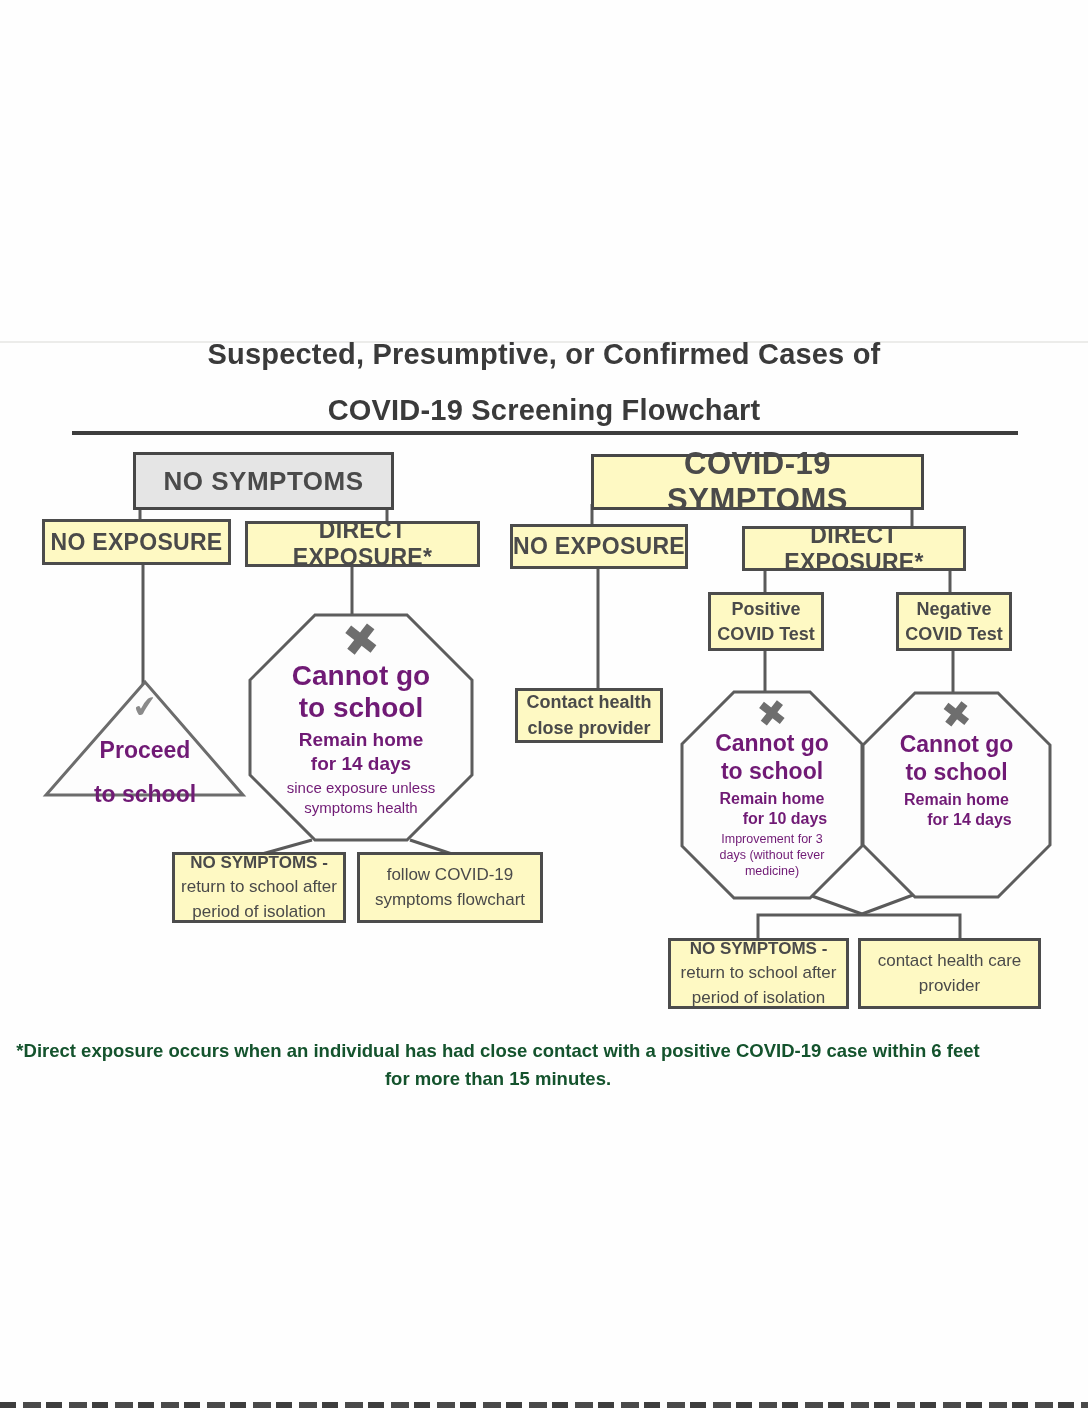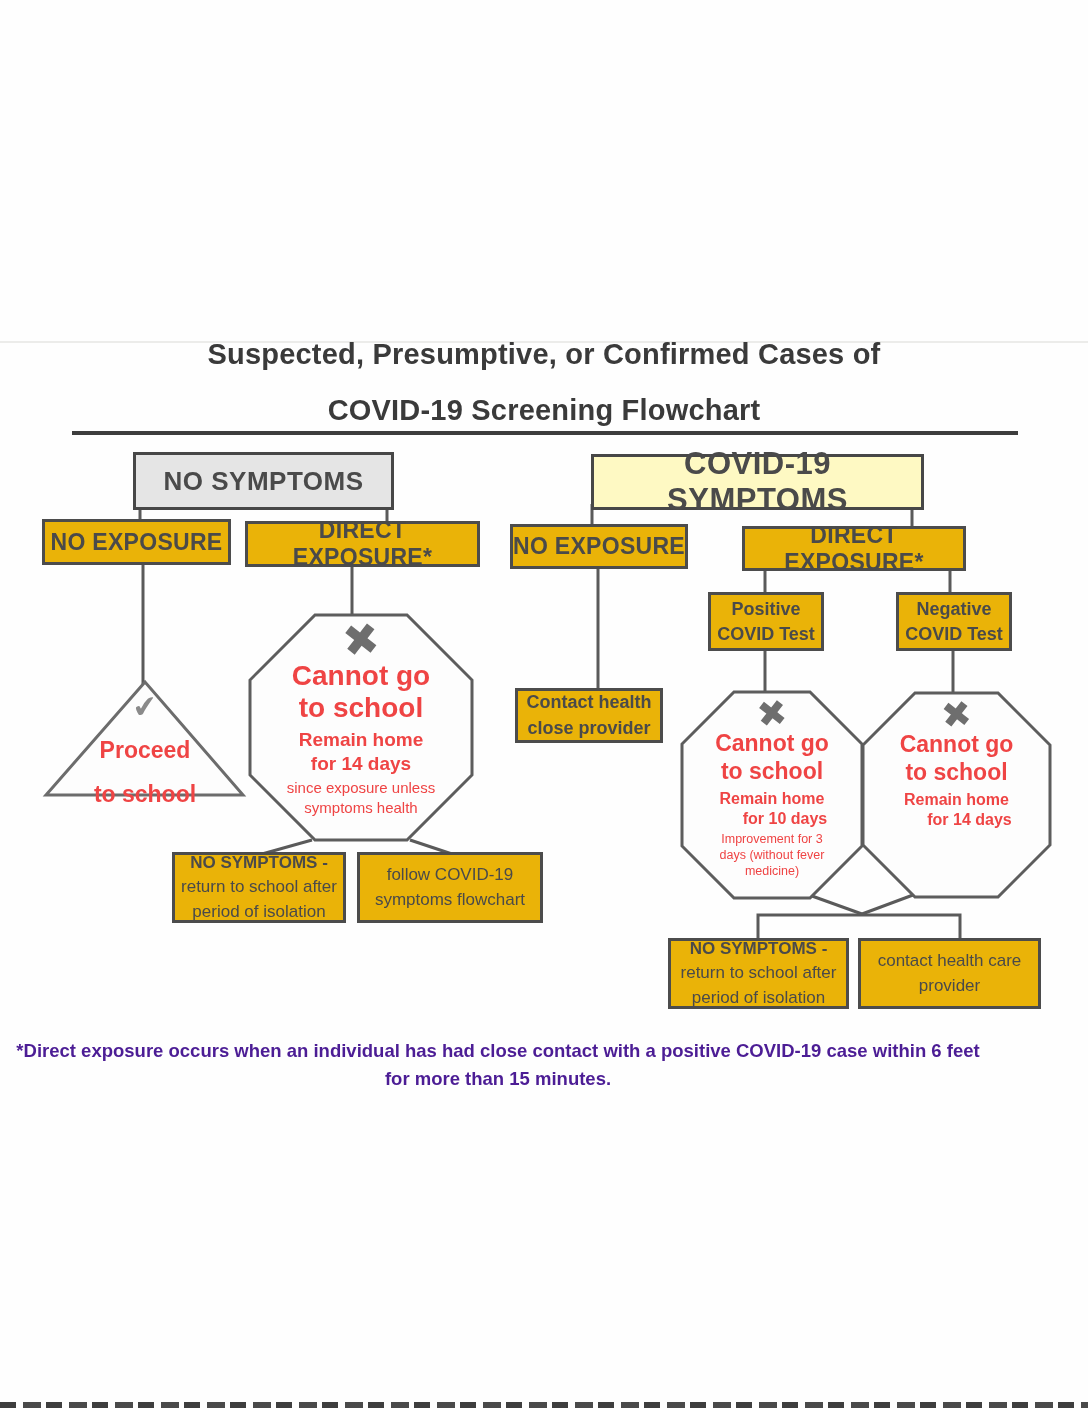--- a/index.html
+++ b/index.html
@@ -20,40 +20,40 @@
   .title{left:0;top:338px;width:1088px;text-align:center;font-size:29px;font-weight:bold;color:#3a3a3a;letter-spacing:.2px;}
   .title2{top:394px;}
   .rule{left:72px;top:431px;width:946px;height:4px;background:#3d3d3d;}
   .hdr{
     border:3px solid #474747;text-align:center;font-weight:bold;color:#4a4a4a;
     display:flex;align-items:center;justify-content:center;letter-spacing:.5px;
   }
   .hdr-dark{left:133px;top:452px;width:255px;height:52px;background:#e5e5e5;font-size:26px;}
   .hdr-light{left:583px;top:454px;width:327px;height:50px;background:#fef9c3;font-size:31px;margin-left:8px;}
   .node{
-    border:3px solid #4c4c4c;background:#eab308;color:#4a4a4a;
+    border:3px solid #4c4c4c;background:#fef9c3;color:#4a4a4a;
     display:flex;flex-direction:column;align-items:center;justify-content:center;text-align:center;
   }
   .exp{font-size:23px;font-weight:bold;letter-spacing:.3px;}
   .no-exp-l{left:42px;top:519px;width:183px;height:40px;}
   .dir-exp-l{left:245px;top:521px;width:229px;height:40px;}
   .no-exp-r{left:510px;top:524px;width:172px;height:39px;}
   .dir-exp-r{left:742px;top:526px;width:218px;height:39px;}
   .test-box{font-size:18px;font-weight:bold;line-height:1.35;}
   .pos-box{left:708px;top:592px;width:110px;height:53px;}
   .neg-box{left:896px;top:592px;width:110px;height:53px;}
   .contact-box{left:515px;top:688px;width:142px;height:49px;font-size:18px;font-weight:bold;line-height:1.4;}
   .outcome{font-size:17px;line-height:1.45;}
   .outcome .t{font-weight:bold;}
   .out-l1{left:172px;top:852px;width:168px;height:65px;}
   .out-l2{left:357px;top:852px;width:180px;height:65px;}
   .out-r1{left:668px;top:938px;width:175px;height:65px;}
   .out-r2{left:858px;top:938px;width:177px;height:65px;}
   svg.layer{left:0;top:0;width:1088px;height:1408px;pointer-events:none;}
-  .stack{text-align:center;color:#ef4444;}
+  .stack{text-align:center;color:#701a75;}
   .tri-stack{left:60px;top:692px;width:170px;}
   .check-mark{font-size:30px;color:#8a8a8a;transform:rotate(-6deg);line-height:1;}
   .check-mark::before{content:"✔";}
   .x-mark{color:#6e6e6e;line-height:.9;transform:rotate(-7deg);}
   .x-mark::before{content:"✖";}
   .tri-line{font-size:23px;font-weight:bold;line-height:1.4;margin-top:12px;}
   .oct1-stack{left:255px;top:620px;width:212px;}
   .oct1-stack .x-mark{font-size:44px;}
   .big{font-size:28px;font-weight:bold;line-height:1.15;}
   .mid{font-size:19px;font-weight:bold;line-height:1.25;margin-top:4px;}
@@ -61,21 +61,21 @@
   .small{font-size:15px;line-height:1.3;margin-top:3px;}
   .small2{font-size:15px;line-height:1.3;}
   .oct2-stack{left:685px;top:698px;width:174px;}
   .oct2-stack .x-mark,.oct3-stack .x-mark{font-size:36px;}
   .big-s{font-size:23px;font-weight:bold;line-height:1.2;}
   .mid-s{font-size:16px;font-weight:bold;line-height:1.25;margin-top:3px;}
   .mid-s2{font-size:16px;font-weight:bold;line-height:1.25;padding-left:26px;}
   .tiny{font-size:12.5px;line-height:1.3;margin-top:2px;}
   .tiny2{font-size:12.5px;line-height:1.3;}
   .oct3-stack{left:868px;top:699px;width:177px;}
-  .footnote{left:0;top:1040px;width:996px;text-align:center;font-size:18.5px;font-weight:bold;color:#4c1d95;}
+  .footnote{left:0;top:1040px;width:996px;text-align:center;font-size:18.5px;font-weight:bold;color:#14532d;}
   .footnote2{top:1068px;}
 </style>
 </head>
 <body>
 
 <div class="abs scan-fold"></div>
 <div class="abs scan-bottom"></div>
 
 <div class="abs title">Suspected, Presumptive, or Confirmed Cases of</div>
 <div class="abs title title2">COVID-19 Screening Flowchart</div>

